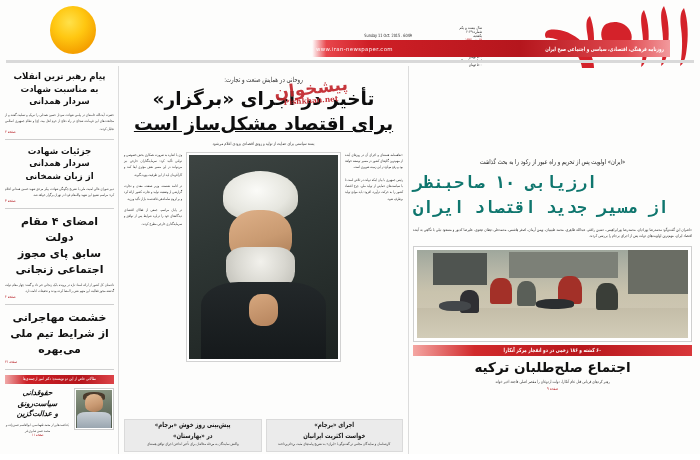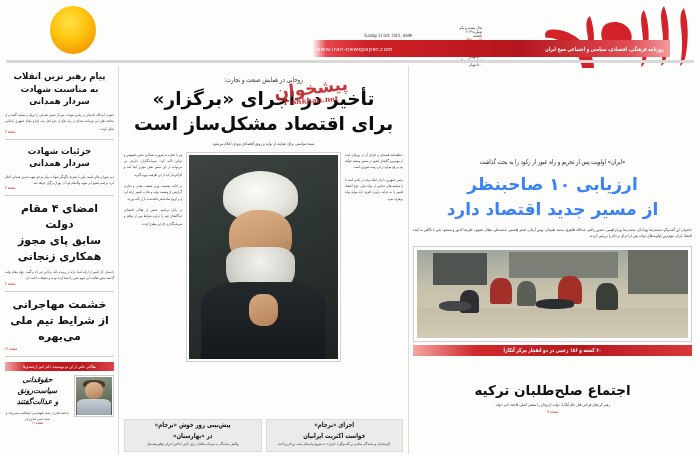--- a/index.html
+++ b/index.html
@@ -137,25 +137,26 @@
   .col-right .kicker {
     font-size: 5.2px;
     text-align: center;
     color: #222;
     margin-top: 88px;
     transform: scaleY(1.3);
     transform-origin: center;
     white-space: nowrap;
   }
   .headline-r {
-    text-align: center;
+    text-align: left;
     font-weight: bold;
-    color: #3b82f6;
+    color: #0f766e;
     line-height: 1.35;
     margin-top: 9px;
+    font-family: Liberation Mono, monospace;
   }
   .headline-r .l1 { font-size: 17px; display: block; }
   .headline-r .l2 { font-size: 17px; display: block; margin-top: 2px; }
 
   .byline-r {
     margin-top: 6px;
     font-size: 3.2px;
     line-height: 1.7;
     text-align: justify;
     color: #333;
@@ -195,21 +196,21 @@
     background: linear-gradient(90deg, #f4a6a2 0%, #d12a2c 22%, #b8171c 60%, #d8373a 100%);
     display: flex; align-items: center; justify-content: center;
   }
   .redcap span {
     font-size: 4.3px; color: #fff; font-weight: bold;
     transform: scaleY(1.3); white-space: nowrap;
   }
 
   .headline-r2 {
     text-align: center; font-weight: bold; color: #111;
-    line-height: 1.34; margin-top: 25px;
+    line-height: 1.34; margin-top: 2px;
   }
   .headline-r2 span { font-size: 13.5px; display: block; }
 
   .sub-r2 {
     margin-top: 4px; font-size: 3.3px; text-align: center; color: #333;
     transform: scaleY(1.25); white-space: nowrap;
   }
   .pageref { color: #b4151b; font-size: 3.3px; text-align: center; margin-top: 3px;
              transform: scaleY(1.25); }
 
@@ -222,21 +223,21 @@
   }
   .c-kicker {
     font-size: 5.4px; text-align: center; color: #333; margin-top: 6px;
     transform: scaleY(1.3); white-space: nowrap;
   }
   .headline-c {
     text-align: center; font-weight: bold; color: #0d0d0d;
     line-height: 1.3; margin-top: 5px;
   }
   .headline-c .l1 { font-size: 18.5px; display: block; }
-  .headline-c .l2 { font-size: 18.5px; display: block; margin-top: 1px; }
+  .headline-c .l2 { font-size: 18.5px; display: block; margin-top: 1px; text-decoration: underline; }
 
   .c-sub {
     margin-top: 6px; font-size: 3.4px; text-align: center; color: #333;
     transform: scaleY(1.25); white-space: nowrap;
   }
 
   .c-main {
     margin-top: 6px;
     display: flex; flex-direction: row; gap: 4px;
     height: 210px;
@@ -436,21 +437,21 @@
   </div>
 
   <div class="body">
 
     <div class="col-right">
 
       <div class="kicker">«ایران» اولویت پس از تحریم و راه عبور از رکود را به بحث گذاشت</div>
 
       <div class="headline-r">
         <span class="l1">ارزیابی ۱۰ صاحبنظر</span>
-        <span class="l2">از مسیر جدید اقتصاد دارد</span>
+        <span class="l2">از مسیر جدید اقتصاد ایران</span>
       </div>
 
       <div class="byline-r">حاضران این گفت‌وگو: محمدرضا بهزادیان، محمدرضا پورابراهیمی، حسین راغفر، عبدالله طاهری، محمد طبیبیان، بهمن آرمان، اصغر هاشمی، محمدعلی دهقان دهنوی، علیرضا کدیور و مسعود نیلی با نگاهی به آینده اقتصاد ایران، مهم‌ترین اولویت‌های دولت پس از اجرای برجام را بررسی کردند.</div>
 
       <div class="photo-turkey">
         <div class="photo-turkey-inner">
           <div class="ph-bldg" style="left:6%;top:4%;width:20%;height:36%;background:#4f5450;"></div>
           <div class="ph-bldg" style="left:34%;top:2%;width:40%;height:30%;background:#7c8077;"></div>
           <div class="ph-bldg" style="left:78%;top:0%;width:22%;height:50%;background:#6a6d64;"></div>
           <div class="ph-ground"></div>
@@ -539,30 +540,31 @@
           <div>سردار همدانی</div>
         </div>
         <div class="bb">حضرت آیت‌الله خامنه‌ای در پیامی شهادت سردار حسین همدانی را تبریک و تسلیت گفتند و از مجاهدت‌های این فرمانده شجاع در راه دفاع از حرم اهل بیت (ع) و نظام جمهوری اسلامی تجلیل کردند.</div>
         <div class="bref">صفحه ۲</div>
       </div>
 
       <div class="brief">
         <div class="bh">
           <div>جزئیات شهادت</div>
           <div>سردار همدانی</div>
+          <div>از زبان شمخانی</div>
         </div>
         <div class="bb">دبیر شورای عالی امنیت ملی با تشریح چگونگی شهادت پیکر مرحق شهید حسین همدانی اعلام کرد: مراسم تشییع این شهید والامقام فردا در تهران برگزار خواهد شد.</div>
         <div class="bref">صفحه ۳</div>
       </div>
 
       <div class="brief">
         <div class="bh sm">
           <div>امضای ۴ مقام دولت</div>
           <div>سابق پای مجوز</div>
-          <div>همکاری زنجانی</div>
+          <div>اجتماعی زنجانی</div>
         </div>
         <div class="bb">دادستان کل کشور از ارائه اسناد تازه در پرونده بابک زنجانی خبر داد و گفت: چهار مقام دولت گذشته مجوز فعالیت این متهم نفتی را امضا کرده بودند و تحقیقات ادامه دارد.</div>
         <div class="bref">صفحه ۴</div>
       </div>
 
       <div class="brief">
         <div class="bh sm">
           <div>خشمت مهاجرانی</div>
           <div>از شرایط تیم ملی</div>
           <div>می‌بهره</div>
@@ -579,21 +581,21 @@
           <div class="op-photo-inner">
             <div class="op-hair"></div>
             <div class="op-face"></div>
             <div class="op-shirt"></div>
           </div>
         </div>
         <div class="op-text">
           <div class="oh">
             <div>حقوقدانی</div>
             <div>سیاست‌رونق</div>
-            <div>و عدالت‌گفتند</div>
+            <div>و عدالت‌گزین</div>
           </div>
           <div class="ob">یادداشت‌هایی از محمد طهماسبی، ابوالقاسم حسن‌زاده و محمد حسن صابری فر</div>
           <div class="oref">صفحه ۱۱</div>
         </div>
       </div>
     </div>
   </div>
 
   <div class="bottom-edge"></div>
 </div>

